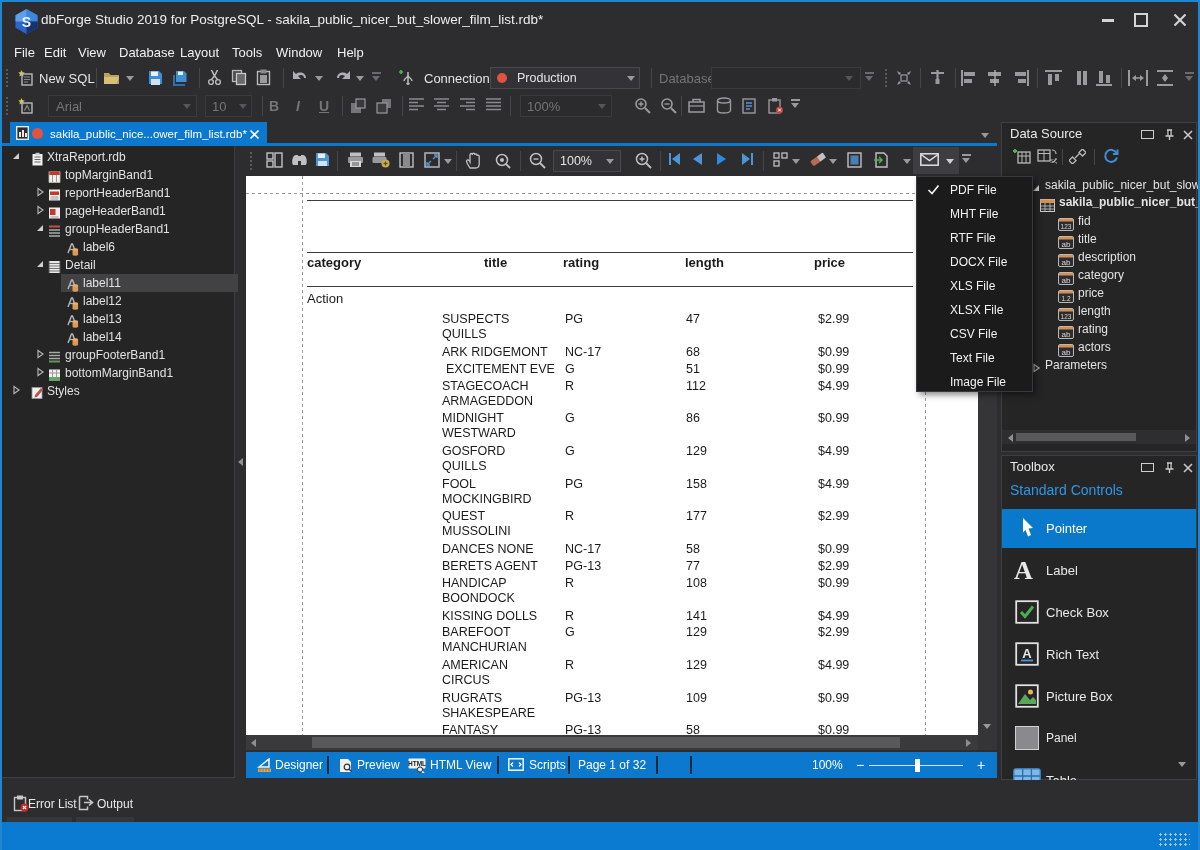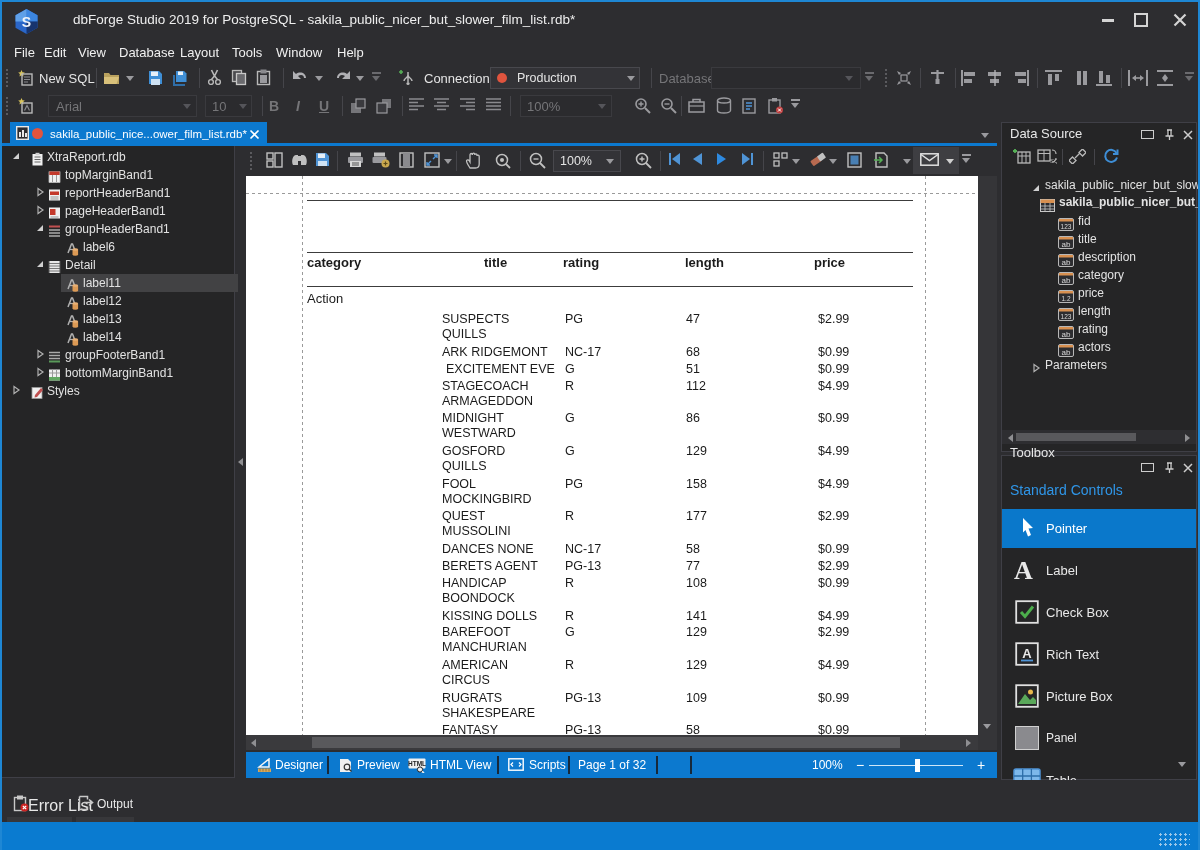--- a/index.html
+++ b/index.html
@@ -3,21 +3,21 @@
 <meta charset="utf-8">
 <style>
   html,body{margin:0;padding:0;background:#2d2d30;}
   *{box-sizing:border-box;font-family:"Liberation Sans",sans-serif;}
   #root{position:relative;width:1200px;height:850px;background:#2d2d30;overflow:hidden;}
   .abs{position:absolute;}
   .txt{white-space:nowrap;}
   #topline{left:0;top:0;width:1200px;height:2px;background:#1e87d4;}
   #leftline{left:0;top:0;width:2px;height:850px;background:#1e87d4;z-index:60;}
   #rightline{left:1198px;top:0;width:2px;height:850px;background:#1e87d4;z-index:60;}
-  #title{left:41px;top:12px;font-size:13.5px;color:#eeeeee;margin-left:32px;}
+  #title{left:41px;top:12px;font-size:13.5px;color:#eeeeee;}
   .menu{top:45px;font-size:13px;color:#f0f0f0;}
   .tbtext{color:#e4e4e4;font-size:13px;}
   .graytext{color:#757578;font-size:13px;}
   .sep{width:1px;background:#45454a;}
   .combo{background:#333337;border:1px solid #48484d;}
   .combo.dis{background:#2b2b2e;border:1px solid #3a3a3e;}
   .grip{width:4px;background-image:radial-gradient(circle,#5a5a5e 1px,transparent 1.2px);background-size:4px 4px;}
   .td{width:0;height:0;border-left:4px solid transparent;border-right:4px solid transparent;border-top:5px solid #9a9a9e;}
   .tdd{border-top-color:#55555a !important;}
   .tl{width:0;height:0;border-top:4px solid transparent;border-bottom:4px solid transparent;border-right:5px solid #8f8f92;}
@@ -746,21 +746,21 @@
           </svg></span>
         <div class="drow" style="left:44px;top:234px">Parameters</div>
       </div>
 
     <div class="abs" style="left:1px;top:308px;width:194px;height:14px;background:#2e2e31"></div>
     <div class="abs tl" style="left:7px;top:312px"></div>
     <div class="abs tr" style="left:184px;top:312px"></div>
     <div class="abs" style="left:15px;top:311px;width:120px;height:8px;background:#59595c"></div>
 
     <div class="panel" style="top:333px;height:325px"></div>
-    <div class="phead" style="top:323px">Toolbox</div>
+    <div class="phead" style="top:337px">Toolbox</div>
     <div class="abs" style="left:140px;top:341px;width:13px;height:9px;border:1.5px solid #cdcdcd"></div>
     <svg class="abs" style="left:163px;top:340px" width="11" height="12" viewBox="0 0 11 12">
         <path d="M3 1 h5 M4 1 v6 h3 v-6 M1.5 7 h8 M5.5 7 v4" stroke="#cdcdcd" stroke-width="1.3"></path>
       </svg>
     <svg class="abs" style="left:182px;top:341px" width="10" height="10">
         <path d="M1 1 L9 9 M9 1 L1 9" stroke="#cdcdcd" stroke-width="1.5"></path>
       </svg>
     <div class="abs" style="left:9px;top:360px;font-size:14px;color:#2f96e8">Standard Controls</div>
     <div class="abs" style="left:1px;top:387px;width:194px;height:39px;background:#0a78cb"></div>
     <svg class="abs" style="left:17px;top:395px" width="20" height="22" viewBox="0 0 20 22">
@@ -789,29 +789,43 @@
     <div class="abs" style="left:14px;top:604px;width:24px;height:24px;background:#8a8a8e;border:1.5px solid #d0d0d0"></div>
     <div class="abs" style="left:45px;top:609px;font-size:12px;color:#e8e8e8">Panel</div>
     <svg class="abs" style="left:12px;top:646px" width="28" height="22" viewBox="0 0 28 22">
       <rect x="1" y="1" width="26" height="20" rx="2" fill="#7db8ea" stroke="#4f94d6" stroke-width="1.5"></rect>
         <path d="M1 8 h26 M1 15 h26 M9.7 1 v20 M18.4 1 v20" stroke="#2d6da8" stroke-width="1.3"></path>
     </svg>
     <div class="abs" style="left:45px;top:651px;font-size:13px;color:#e8e8e8">Table</div>
     <div class="abs td" style="left:177px;top:640px"></div>
   </div>
 
+  <div class="abs" id="dropmenu">
+    <div class="mitem" style="top:1px">PDF File</div>
+    <div class="mitem" style="top:25px">MHT File</div>
+    <div class="mitem" style="top:49px">RTF File</div>
+    <div class="mitem" style="top:73px">DOCX File</div>
+    <div class="mitem" style="top:97px">XLS File</div>
+    <div class="mitem" style="top:121px">XLSX File</div>
+    <div class="mitem" style="top:145px">CSV File</div>
+    <div class="mitem" style="top:169px">Text File</div>
+    <div class="mitem" style="top:193px">Image File</div>
+    <svg class="abs" style="left:10px;top:7px" width="13" height="12" viewBox="0 0 13 12">
+        <path d="M1.5 6 L5 9.5 L11.5 1.5" fill="none" stroke="#f0f0f0" stroke-width="1.7"></path>
+      </svg>
+  </div>
 
   <div class="abs" id="errorbar"></div>
   <svg class="abs" style="left:13px;top:795px" width="16" height="17" viewBox="0 0 16 17">
     <rect x="1.5" y="2.5" width="11" height="13" fill="none" stroke="#c8c8c8" stroke-width="1.4"></rect>
       <rect x="4" y="0.5" width="6" height="4" fill="#c8c8c8"></rect>
       <circle cx="11.5" cy="12.5" r="4" fill="#cc2222"></circle>
       <path d="M9.8 10.8 l3.4 3.4 M13.2 10.8 l-3.4 3.4" stroke="#fff" stroke-width="1.2"></path>
   </svg>
-  <div class="abs txt" style="left:28px;top:797px;font-size:16px;color:#e8e8e8">Error List</div>
+  <div class="abs txt" style="left:28px;top:797px;font-size:12px;color:#e8e8e8">Error List</div>
   <svg class="abs" style="left:78px;top:795px" width="17" height="16" viewBox="0 0 17 16">
     <path d="M1.5 1.5 h8 v3 M9.5 11.5 v3 h-8 v-13" fill="none" stroke="#c8c8c8" stroke-width="1.5"></path>
       <path d="M6 7.5 h8 M11 4.5 l3.5 3 L11 10.5" fill="none" stroke="#c8c8c8" stroke-width="1.6"></path>
   </svg>
   <div class="abs txt" style="left:97px;top:797px;font-size:12px;color:#e8e8e8">Output</div>
   <div class="abs" style="left:7px;top:817px;width:65px;height:5px;background:#37373a"></div>
   <div class="abs" style="left:76px;top:817px;width:58px;height:5px;background:#37373a"></div>
   <div class="abs" id="bottomblue"></div>
   <div class="abs" style="left:1158px;top:832px;width:32px;height:14px;background-image:radial-gradient(circle,#9fc8e8 1.1px,transparent 1.3px);background-size:5px 5px;z-index:61"></div>
 </div>

